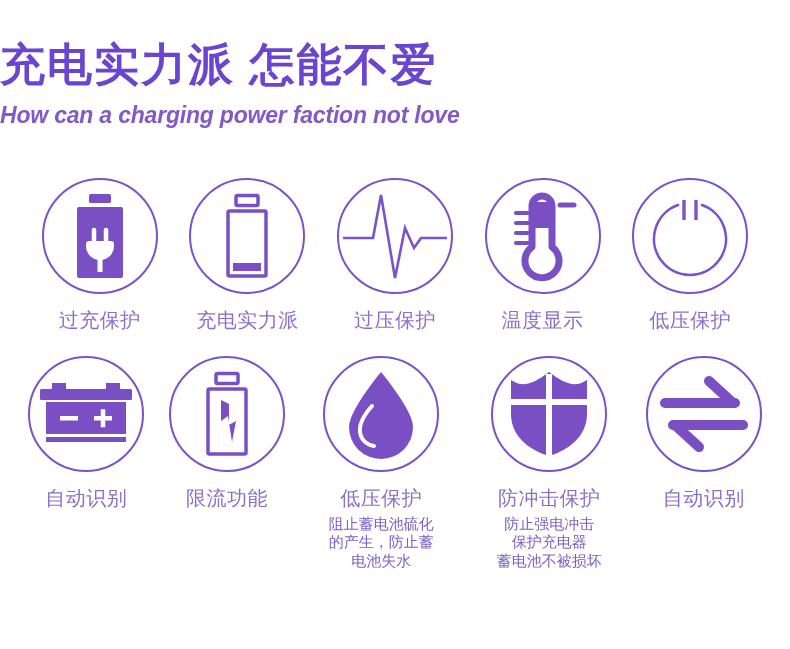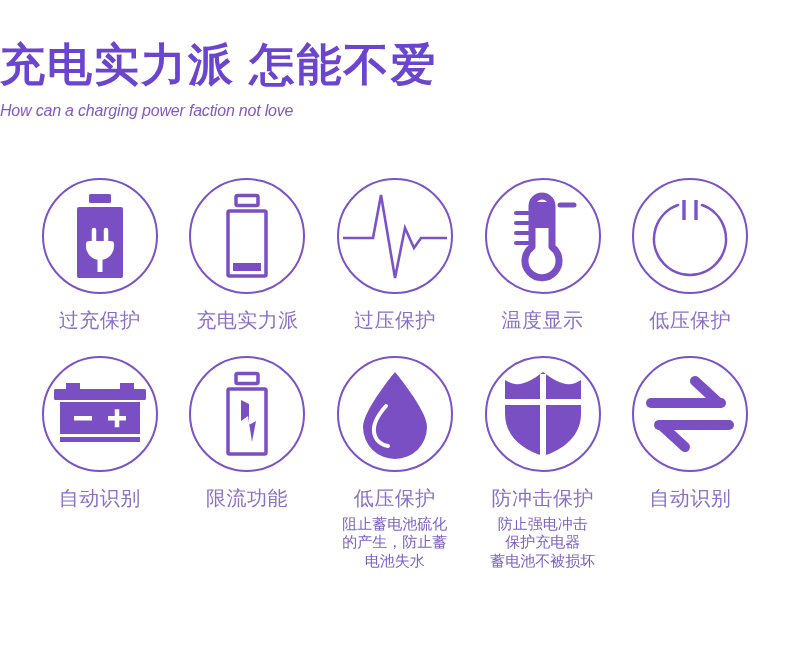--- a/index.html
+++ b/index.html
@@ -23,41 +23,41 @@
   .title-cn {
     font-size: 45px;
     font-weight: bold;
     color: #6B45D0;
     letter-spacing: 2px;
     line-height: 1.05;
     white-space: pre;
   }
   .title-en {
     margin-top: 14px;
-    font-size: 16px;
-    font-weight: normal;
+    font-size: 23px;
+    font-weight: bold;
     font-style: italic;
     color: #8159C9;
     letter-spacing: -0.2px;
   }
 
   
   .grid {
     position: absolute;
     left: 0;
     top: 178px;
     width: 790px;
   }
   .row {
     display: flex;
     justify-content: flex-end;
     padding: 0 26px;
     box-sizing: border-box;
   }
-  .row-2 { margin-top: 22px; }
+  .row-2 { margin-top: 22px; gap: 20px; }
 
   .cell {
     width: 148px;
     display: flex;
     flex-direction: column;
     align-items: center;
   }
 
   .ring {
     width: 116px;

